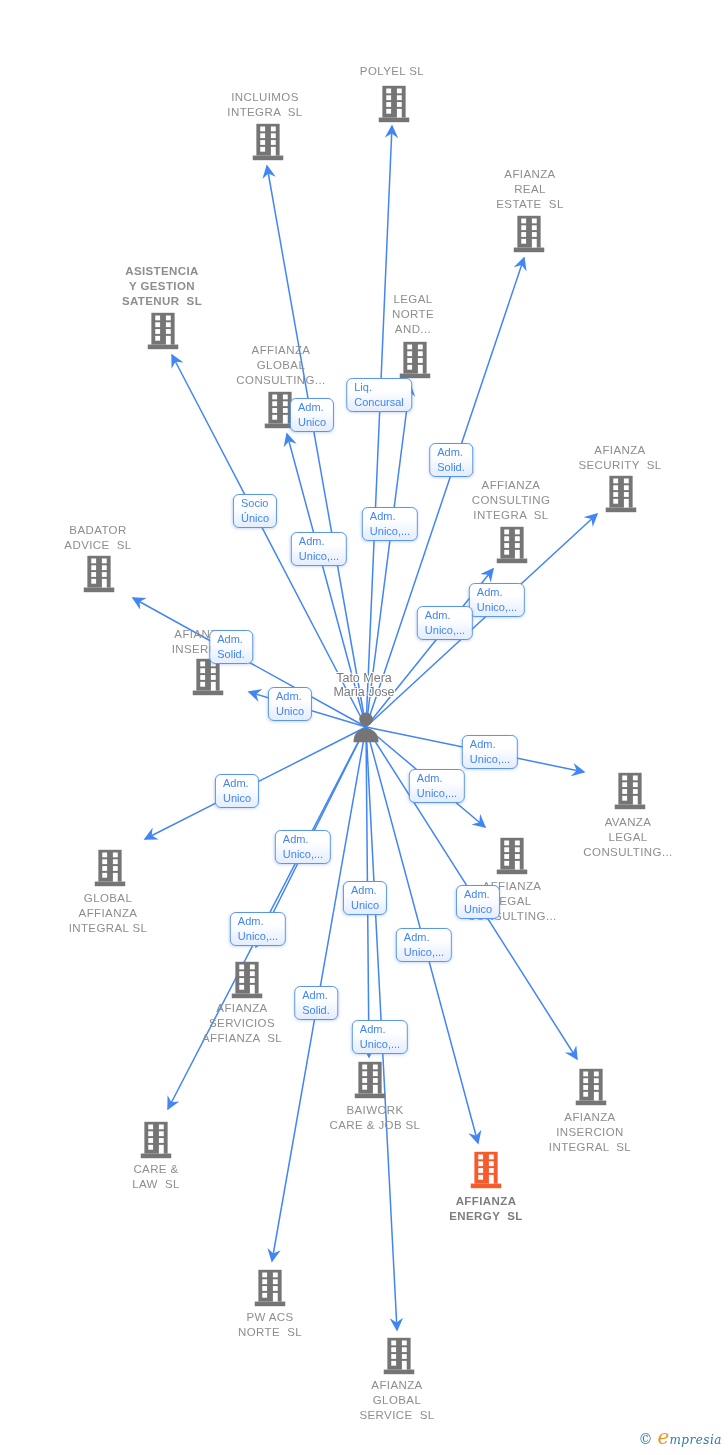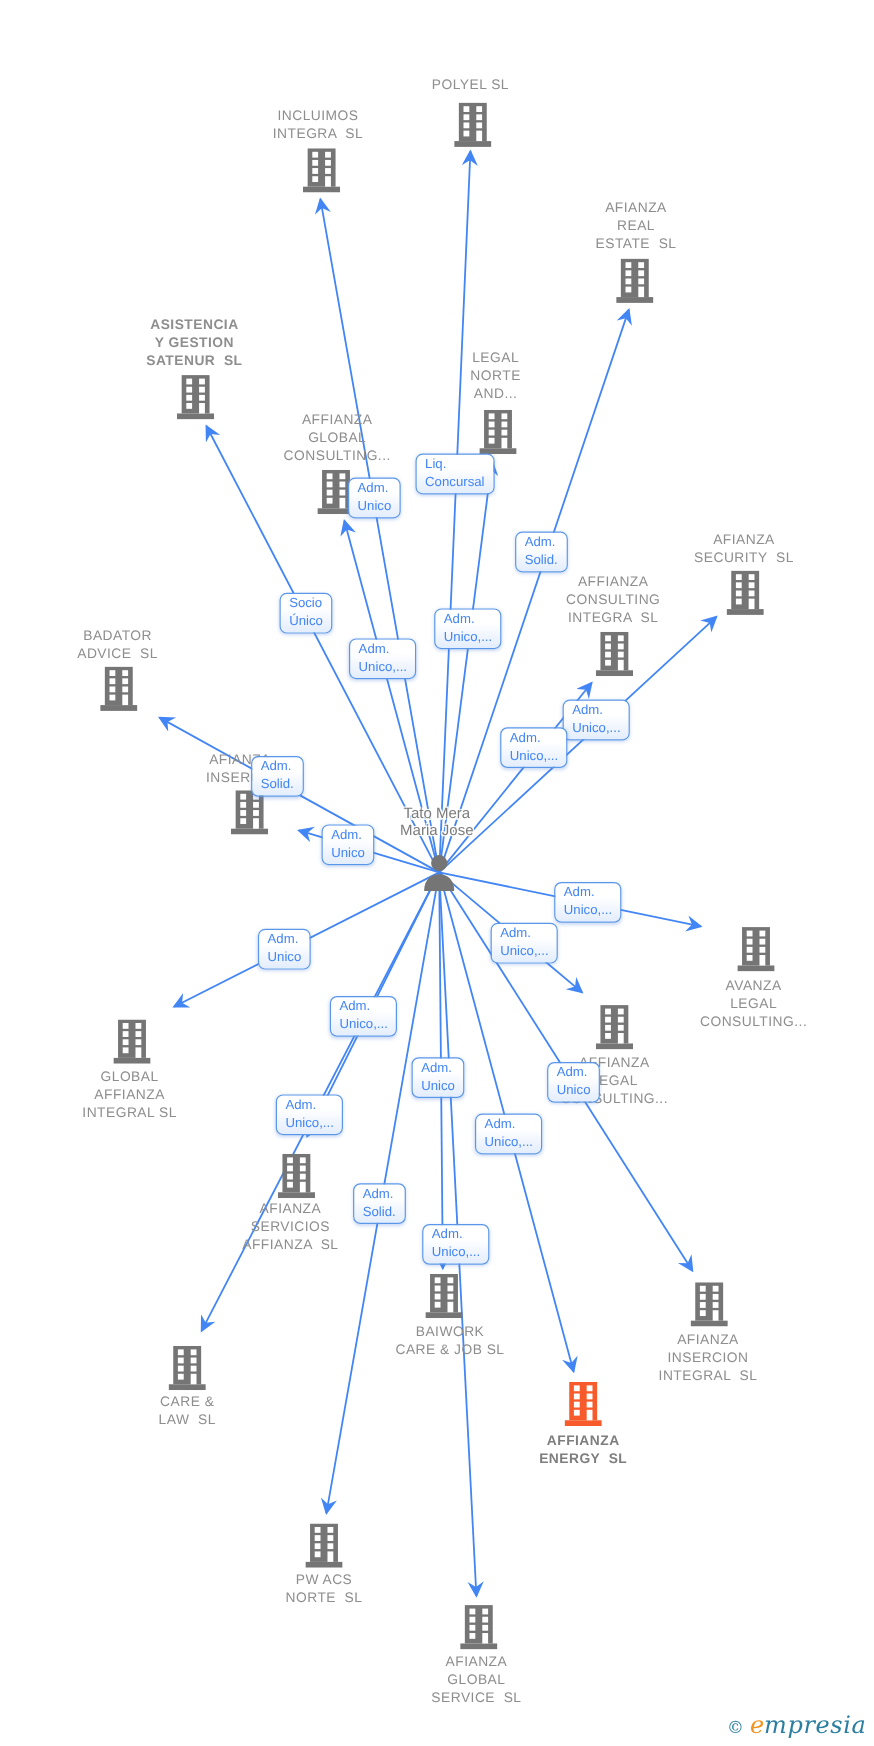--- a/index.html
+++ b/index.html
@@ -19,21 +19,21 @@
   .edge-box{position:absolute;z-index:4;transform:translate(-50%,-50%);
      background:linear-gradient(180deg,#ffffff 35%,#e3edfc 100%);
      border:1.5px solid #5B97E8;border-radius:6px;color:#4285F4;
      font-size:11px;line-height:15px;padding:1px 7px;text-align:left;
      box-shadow:0 1px 3px rgba(80,130,220,.30);cursor:pointer;}
   .edge-box div{white-space:pre;}
   #watermark{position:absolute;z-index:5;right:6px;bottom:6px;font-family:"DejaVu Serif",serif;
      font-style:italic;cursor:pointer;white-space:nowrap;}
   #watermark .wm-c{color:#2B7EA1;font-size:14px;font-style:normal;margin-right:5px;}
   #watermark .wm-e{color:#F0941F;font-size:20px;}
-  #watermark .wm-rest{color:#2B7EA1;font-size:20px;letter-spacing:.5px;}
+  #watermark .wm-rest{color:#2B7EA1;font-size:12px;letter-spacing:.5px;}
 </style>
 </head>
 <body>
 
 <div id="stage">
     <svg id="edge-layer" width="728" height="1455">
       <defs>
         <marker id="arrow" markerWidth="10" markerHeight="10" refX="8" refY="4.5" orient="auto">
      <path d="M0,0 L9,4.5 L0,9 L3,4.5 Z" fill="#4285F4"></path>
    </marker>

